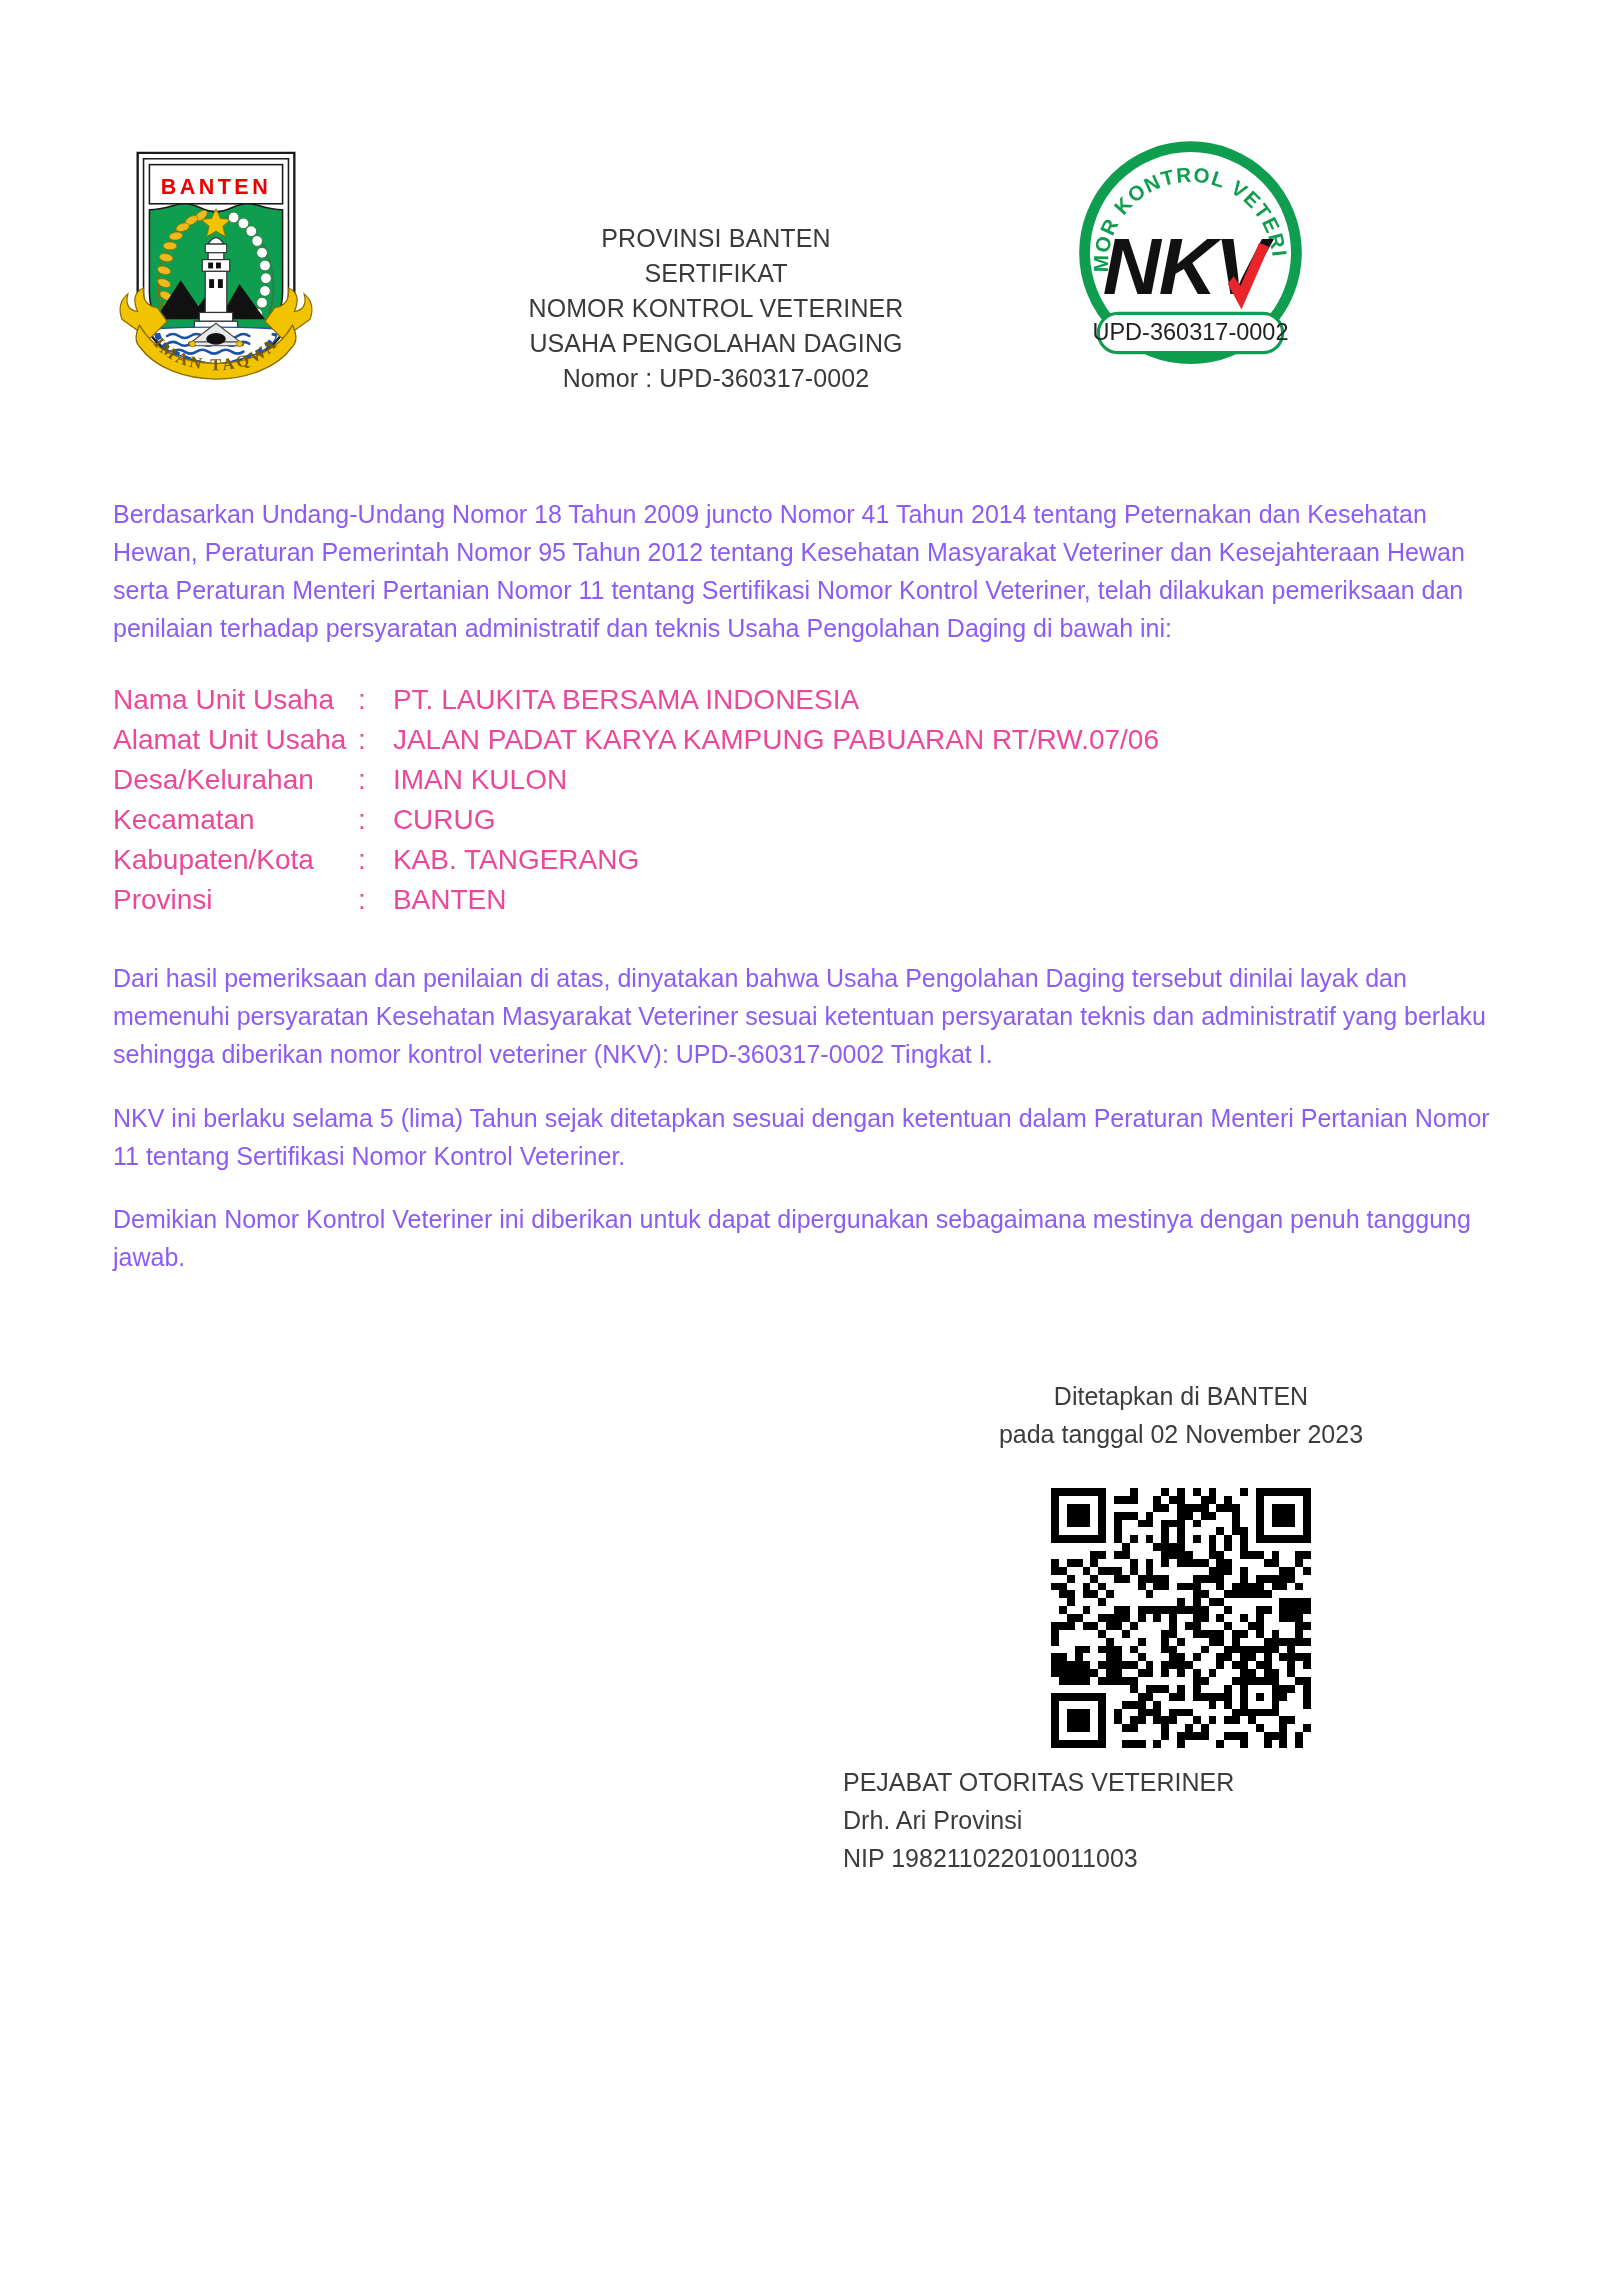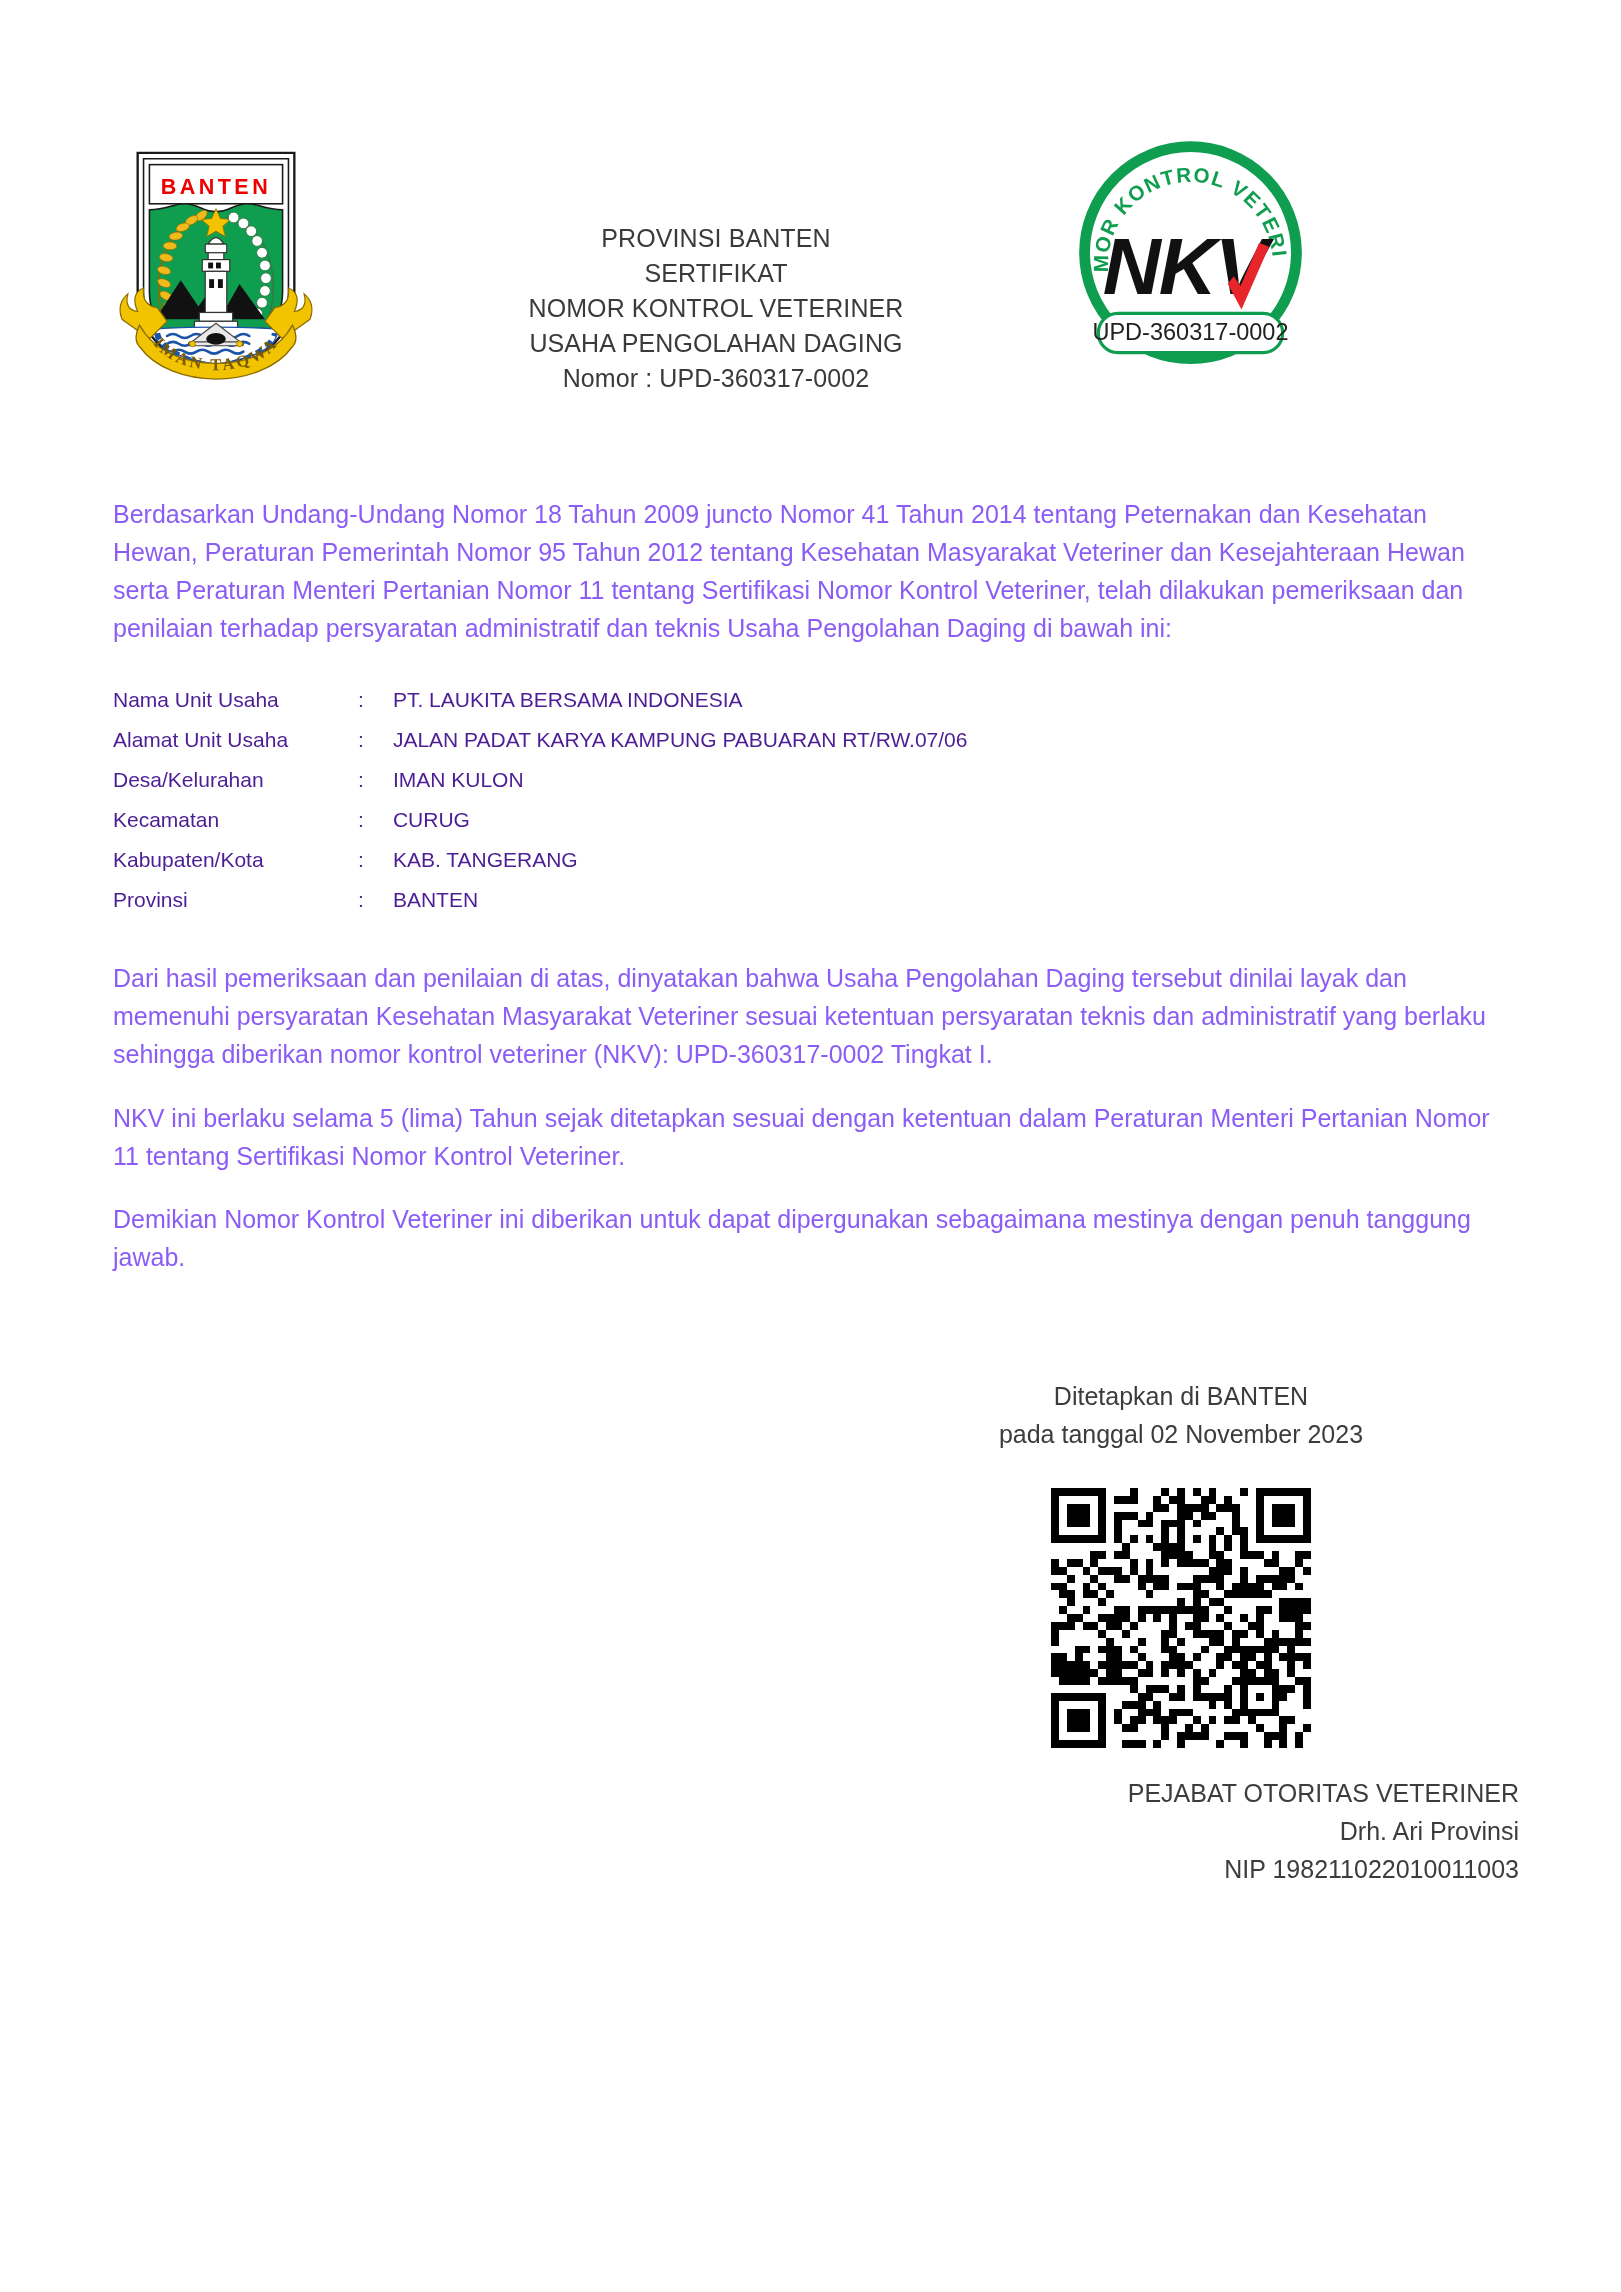--- a/index.html
+++ b/index.html
@@ -73,23 +73,23 @@
     line-height: 38px;
     color: #8b5cf6;
     text-align: left;
   }
 
   .fields {
     margin: 33px 0 0 0;
     border-collapse: collapse;
   }
   .fields td {
-    font-size: 21px;
+    font-size: 28px;
     line-height: 40px;
-    color: #4c1d95;
+    color: #ec4899;
     vertical-align: top;
     padding: 0;
     white-space: nowrap;
   }
   .fields td.label { width: 245px; }
   .fields td.colon { width: 29px; text-align: left; }
   .fields td.value { padding-left: 5.9px; }
 
   .gap-before-para2 { height: 39px; }
 
@@ -105,22 +105,22 @@
     font-size: 25px;
     line-height: 38px;
     color: #3c3c3c;
   }
   .qr-wrap {
     margin: 35px auto 0 auto;
     width: 260px;
     height: 260px;
   }
   .sign-names {
-    margin-top: 26px;
-    text-align: right;
+    margin-top: 15px;
+    text-align: left;
   }
   .sign-names div {
     font-size: 25px;
     line-height: 38px;
     color: #3c3c3c;
   }
 
   
   svg { display: block; }
 </style>

